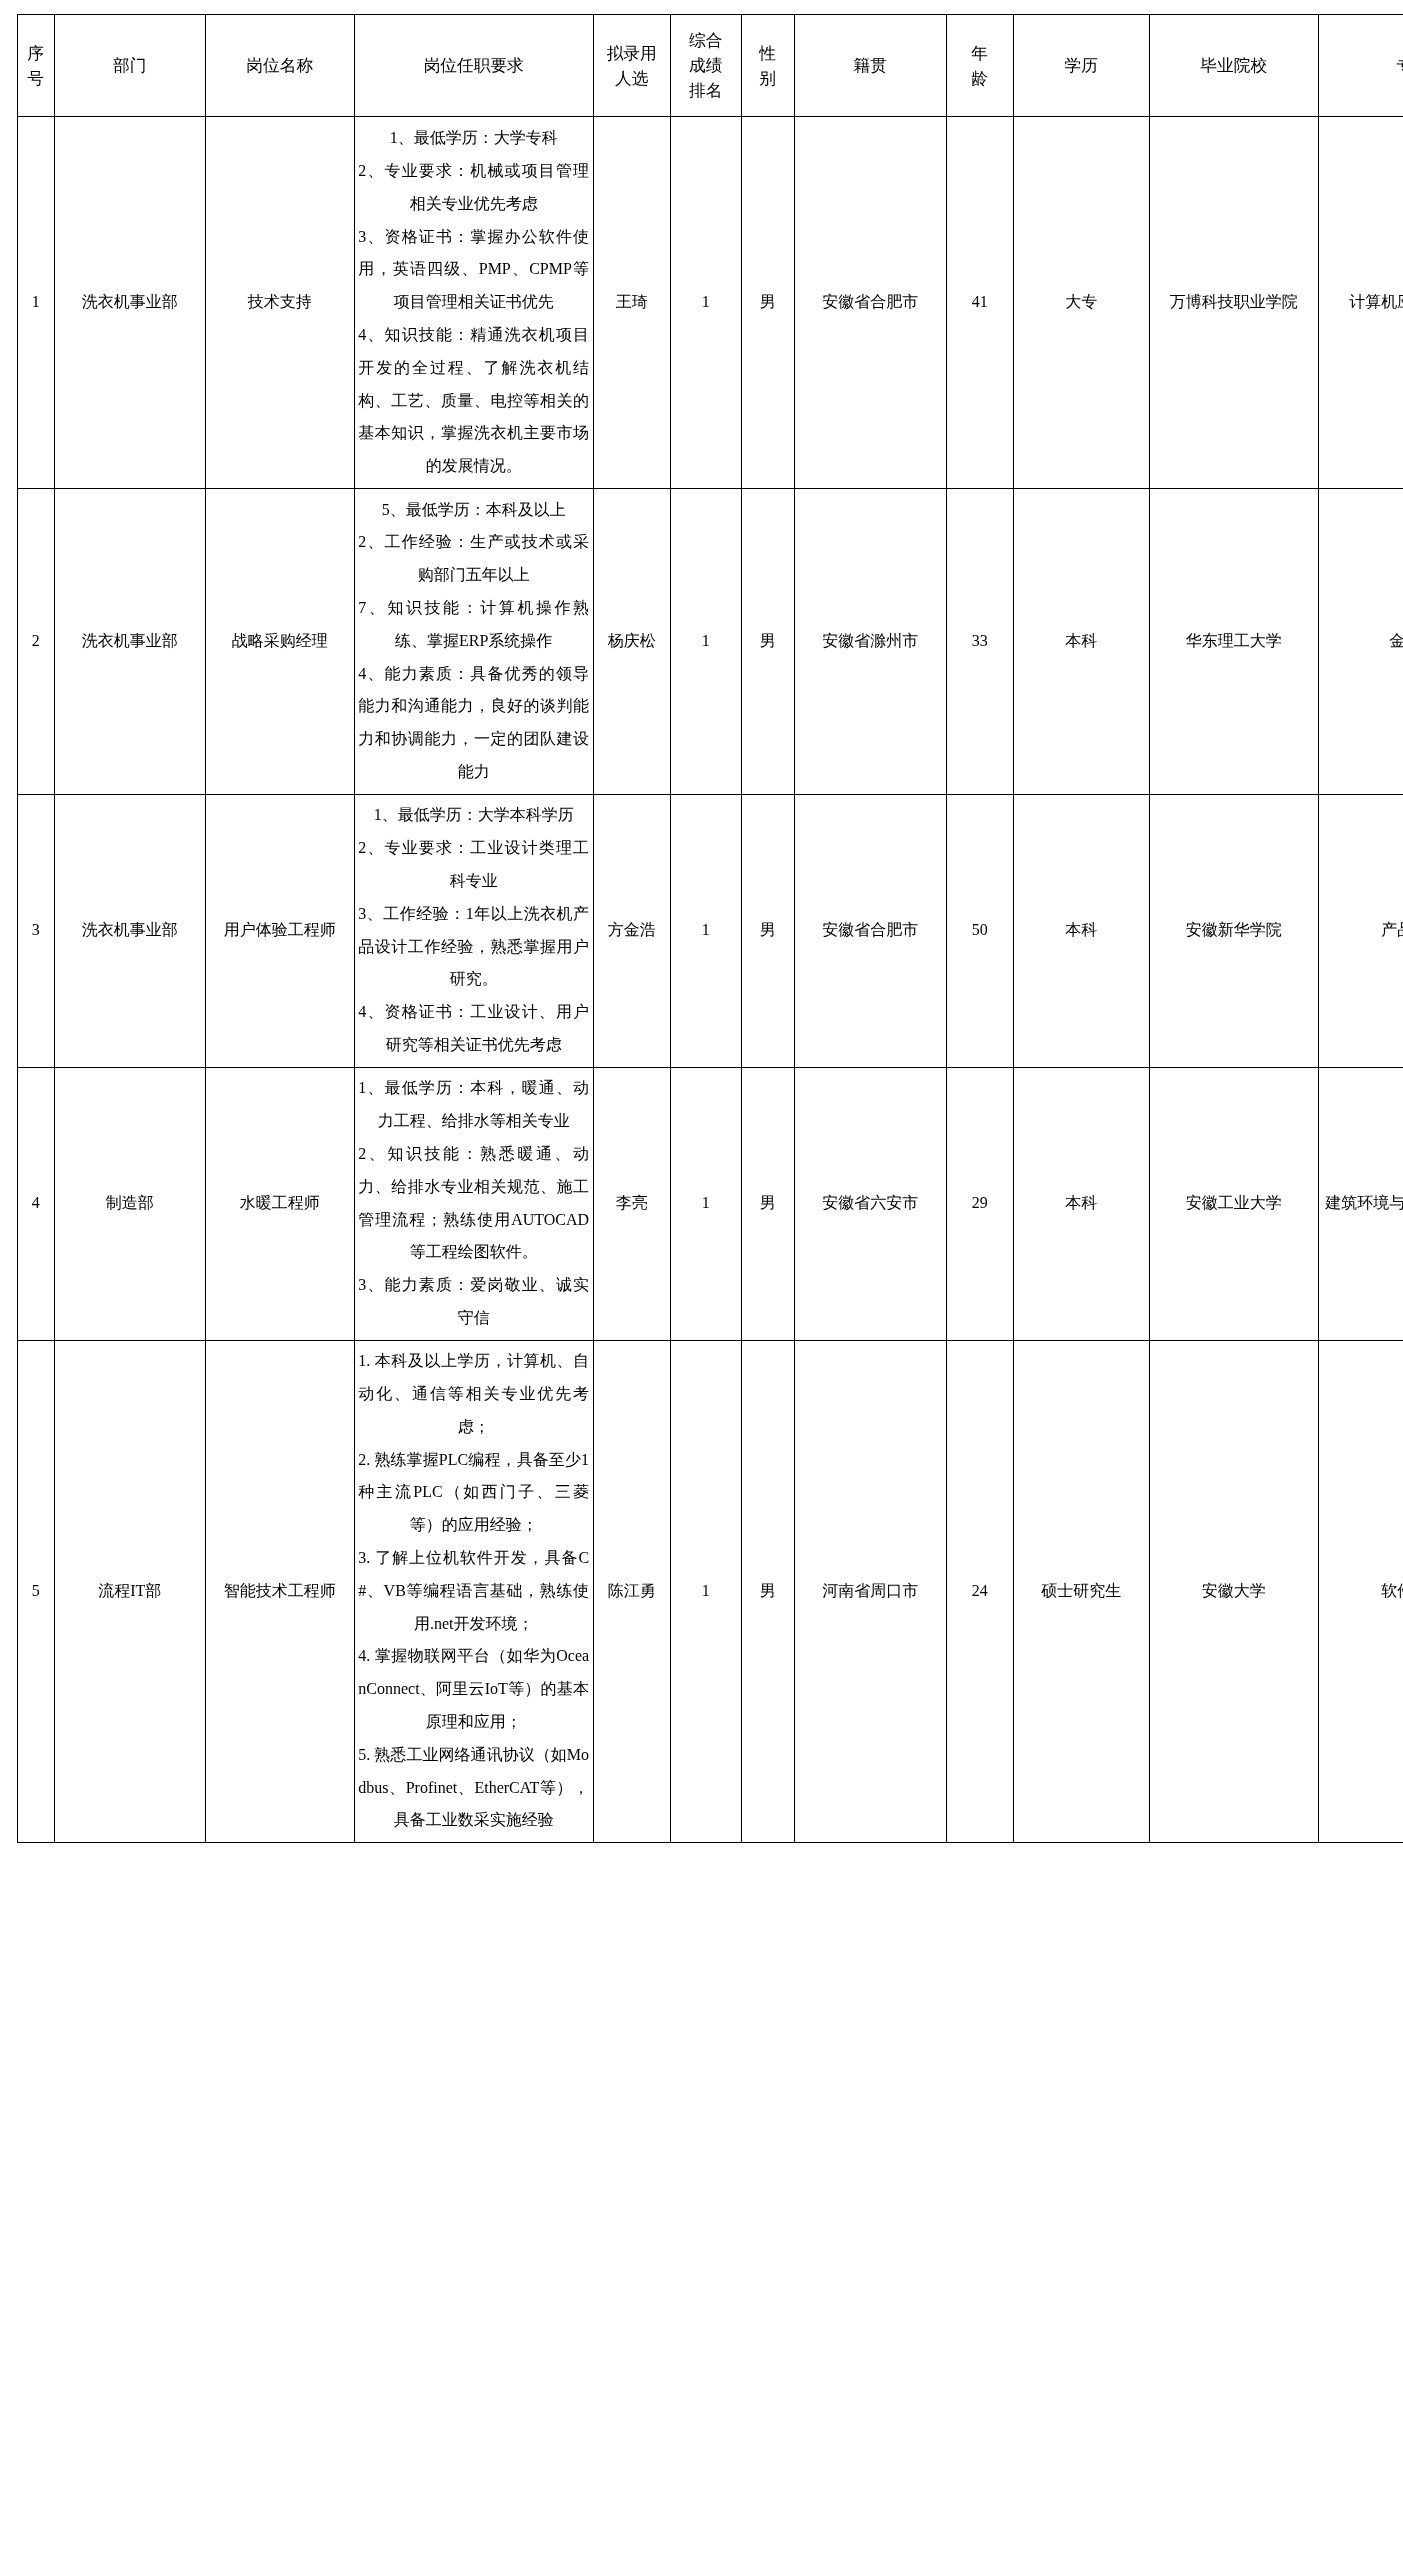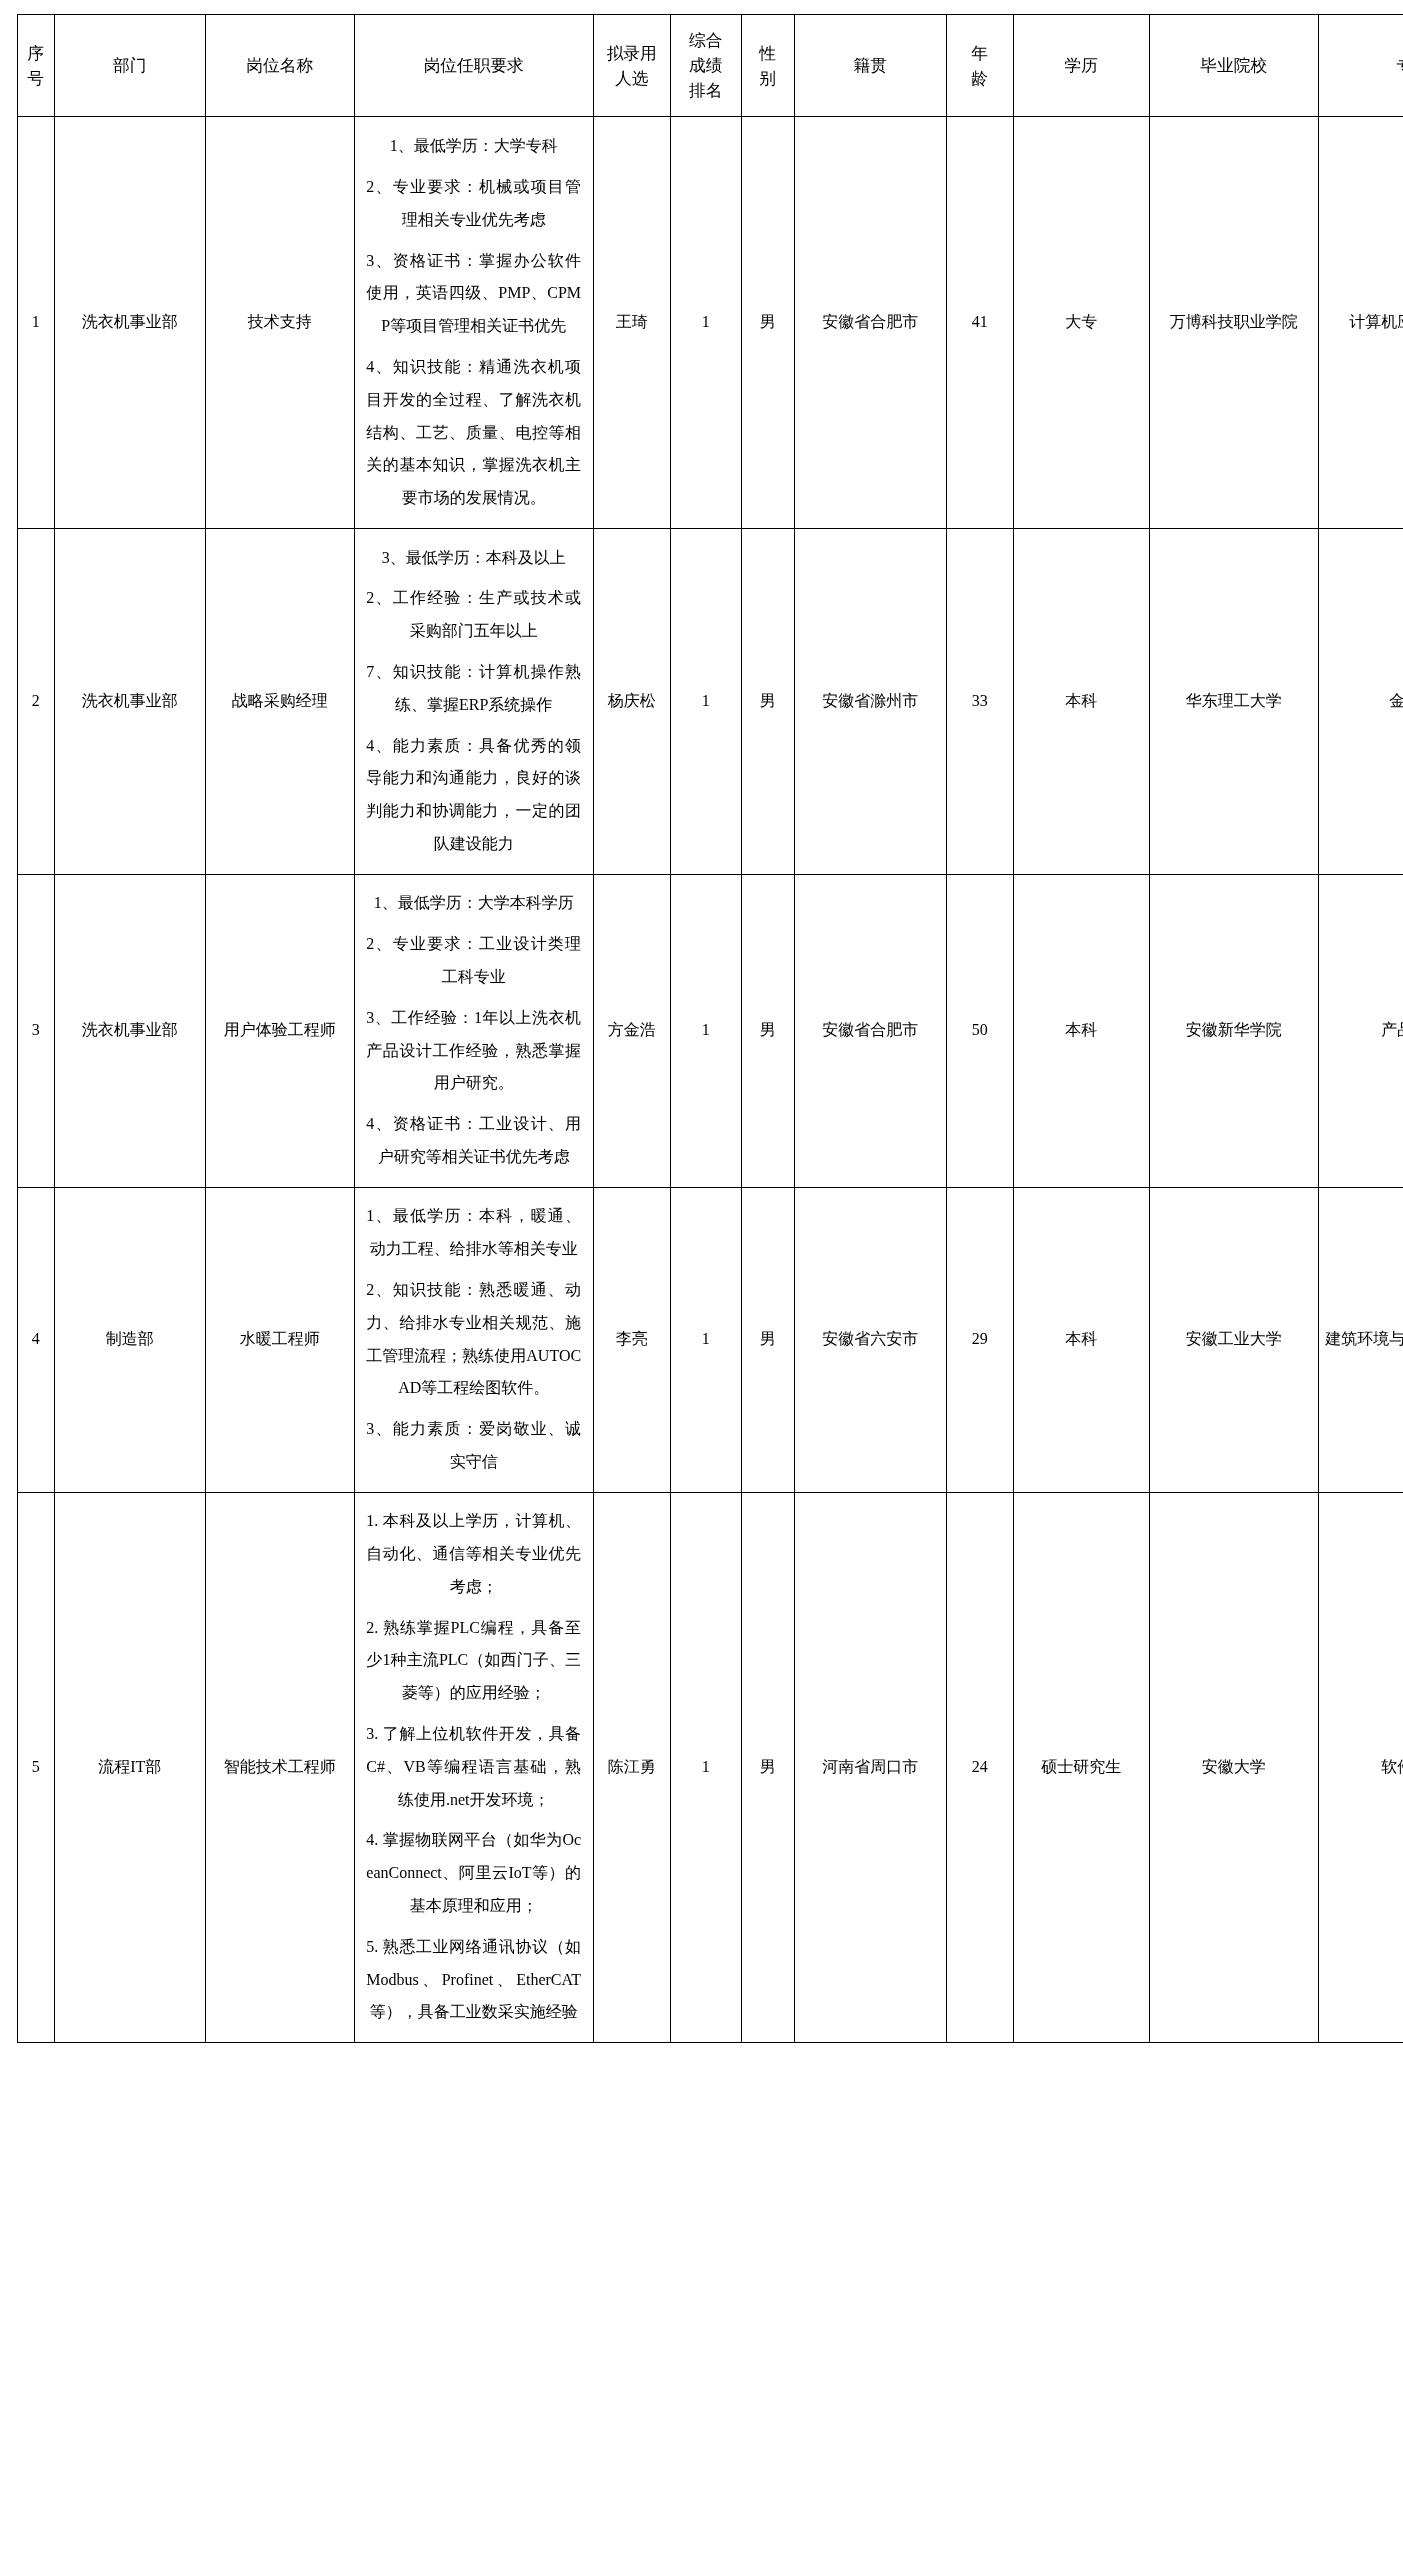--- a/index.html
+++ b/index.html
@@ -61,21 +61,21 @@
   }
   td.req-cell {
     text-align: justify;
     text-align-last: center;
     vertical-align: middle;
     padding: 14.3px 13px;
     line-height: 2.25;
     font-size: 15.5px;
   }
   td.req-cell p {
-    margin: 8px;
+    margin: 0;
     text-align: justify;
     text-align-last: center;
     font-family: Liberation Serif, serif;
   }
   td.seq-cell { font-size: 16px; }
 </style>
 </head>
 <body>
 
 <div class="page">
@@ -144,21 +144,21 @@
         <td>41</td>
         <td>大专</td>
         <td>万博科技职业学院</td>
         <td>计算机应用与维护</td>
       </tr>
       <tr>
         <td class="seq-cell">2</td>
         <td>洗衣机事业部</td>
         <td>战略采购经理</td>
         <td class="req-cell">
-            <p>3、最低学历：本科及以上</p>
+            <p>5、最低学历：本科及以上</p>
             <p>2、工作经验：生产或技术或采购部门五年以上</p>
             <p>7、知识技能：计算机操作熟练、掌握ERP系统操作</p>
             <p>4、能力素质：具备优秀的领导能力和沟通能力，良好的谈判能力和协调能力，一定的团队建设能力</p>
           </td>
         <td>杨庆松</td>
         <td>1</td>
         <td>男</td>
         <td>安徽省滁州市</td>
         <td>33</td>
         <td>本科</td>

